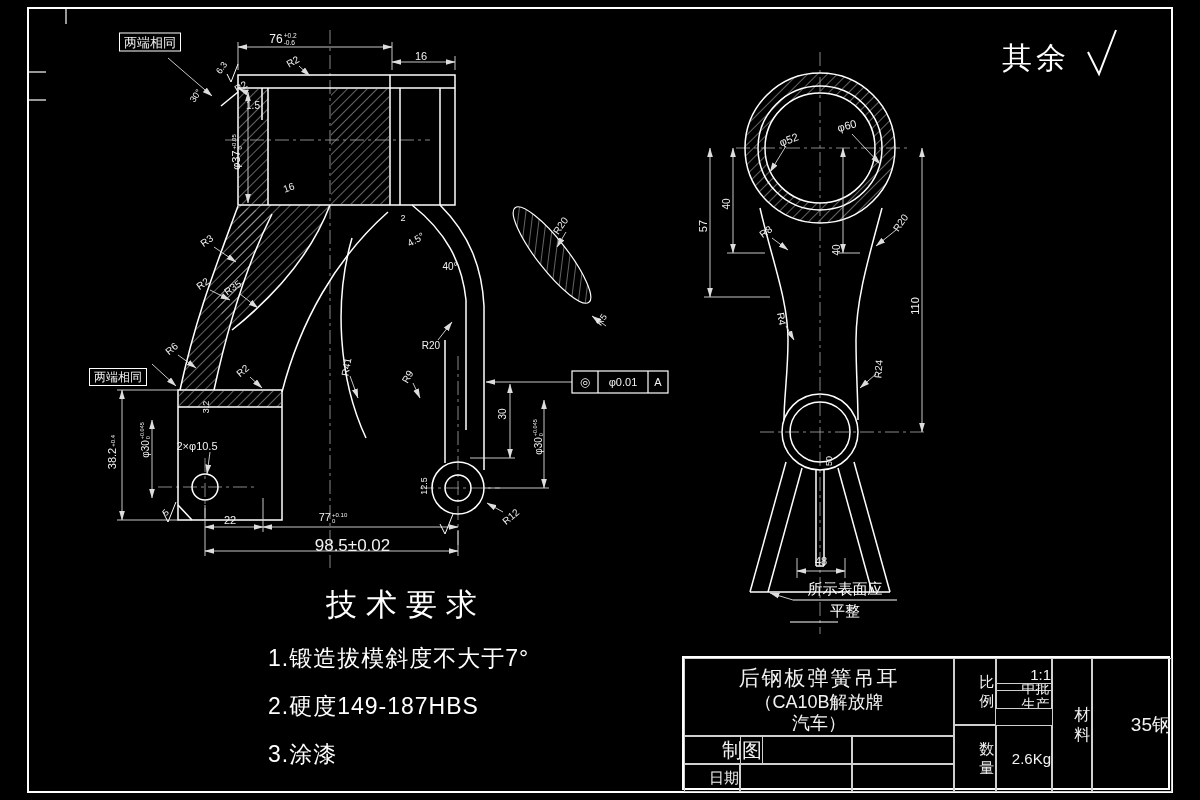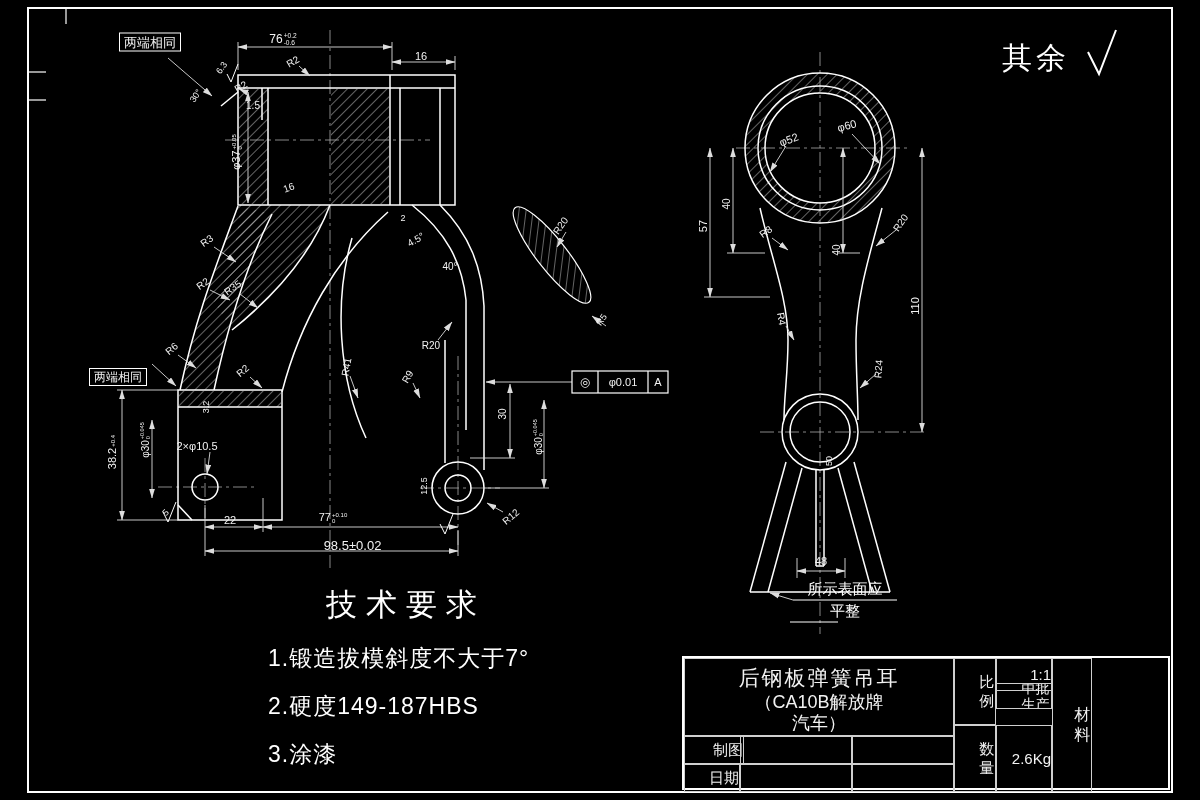--- a/index.html
+++ b/index.html
@@ -237,21 +237,21 @@
           <span>+0.045</span>
           <span>0</span>
         </span></div>
       <div class="ann" style="left: 197px; top: 446px; font-size: 11px; transform: translate(-50%, -50%) rotate(0deg);"><span>2×φ10.5</span></div>
       <div class="ann" style="left: 206px; top: 407px; font-size: 9px; transform: translate(-50%, -50%) rotate(-90deg);"><span>3.2</span></div>
       <div class="ann" style="left: 230px; top: 520px; font-size: 11px; transform: translate(-50%, -50%) rotate(0deg);"><span>22</span></div>
       <div class="ann" style="left: 333px; top: 518px; font-size: 11px; transform: translate(-50%, -50%) rotate(0deg);"><span>77</span><span class="tol">
           <span>+0.10</span>
           <span>0</span>
         </span></div>
-      <div class="ann" style="left: 346px; top: 545px; font-size: 13px; transform: translate(-50%, -50%) rotate(0deg); padding-left: 13px;"><span>98.5±0.02</span></div>
+      <div class="ann" style="left: 346px; top: 545px; font-size: 17px; transform: translate(-50%, -50%) rotate(0deg); padding-left: 13px;"><span>98.5±0.02</span></div>
       <div class="ann" style="left: 424px; top: 486px; font-size: 9px; transform: translate(-50%, -50%) rotate(-90deg);"><span>12.5</span></div>
       <div class="ann" style="left: 511px; top: 517px; font-size: 10px; transform: translate(-50%, -50%) rotate(-40deg);"><span>R12</span></div>
       <div class="ann" style="left: 166px; top: 513px; font-size: 9px; transform: translate(-50%, -50%) rotate(-45deg);"><span>5</span></div>
       <div class="ann" style="left: 503px; top: 414px; font-size: 10px; transform: translate(-50%, -50%) rotate(-90deg);"><span>30</span></div>
       <div class="ann" style="left: 539px; top: 437px; font-size: 10px; transform: translate(-50%, -50%) rotate(-90deg);"><span>φ30</span><span class="tol">
           <span>+0.045</span>
           <span>0</span>
         </span></div>
       <div class="ann" style="left: 585px; top: 382px; font-size: 12px; transform: translate(-50%, -50%) rotate(0deg);"><span>◎</span></div>
       <div class="ann" style="left: 623px; top: 382px; font-size: 11px; transform: translate(-50%, -50%) rotate(0deg);"><span>φ0.01</span></div>
@@ -283,35 +283,36 @@
   <div>所示表面应</div>
   <div>平整</div>
 </div>
 
 <div id="titleblock">
   <div class="tb-cell" style="left:0;top:0;width:270px;height:78px;flex-direction:column;">
     <div class="tb-name1">后钢板弹簧吊耳</div>
     <div class="tb-name23">（CA10B解放牌</div>
     <div class="tb-name23">汽车）</div>
   </div>
-  <div class="tb-cell" style="left:0;top:78px;width:60px;height:28px;font-size:15px;">制图</div>
+  <div class="tb-cell" style="left:0;top:78px;width:79px;height:28px;font-size:20px;">制图</div>
   <div class="tb-cell" style="left:56px;top:78px;width:112px;height:28px;"></div>
   <div class="tb-cell" style="left:168px;top:78px;width:102px;height:28px;"></div>
   <div class="tb-cell" style="left:0;top:106px;width:56px;height:28px;font-size:15px;">日期</div>
   <div class="tb-cell" style="left:56px;top:106px;width:112px;height:28px;"></div>
   <div class="tb-cell" style="left:168px;top:106px;width:102px;height:28px;"></div>
   <div class="tb-cell" style="left:270px;top:0;width:42px;height:67px;font-size:15px;">
     <div class="tb-stack">比例</div>
   </div>
   <div class="tb-cell" style="left:312px;top:0;width:56px;height:33px;font-size:15px;">1:1</div>
   <div class="tb-cell" style="left:312px;top:25px;width:56px;height:26px;font-size:14px;">
     <div style="width:2.2em;word-break:break-all;line-height:1.15;">中批生产</div>
   </div>
   <div class="tb-cell" style="left:270px;top:67px;width:42px;height:67px;font-size:15px;">
     <div class="tb-stack">数量</div>
   </div>
   <div class="tb-cell" style="left:312px;top:67px;width:56px;height:67px;font-size:15px;">2.6Kg</div>
   <div class="tb-cell" style="left:368px;top:0;width:40px;height:134px;font-size:16px;">
     <div class="tb-stack">材料</div>
   </div>
+  <div class="tb-cell" style="left:408px;top:0;width:80px;height:134px;font-size:19px;">35钢</div>
 </div>
 
 </div>
 
 </body></html>

